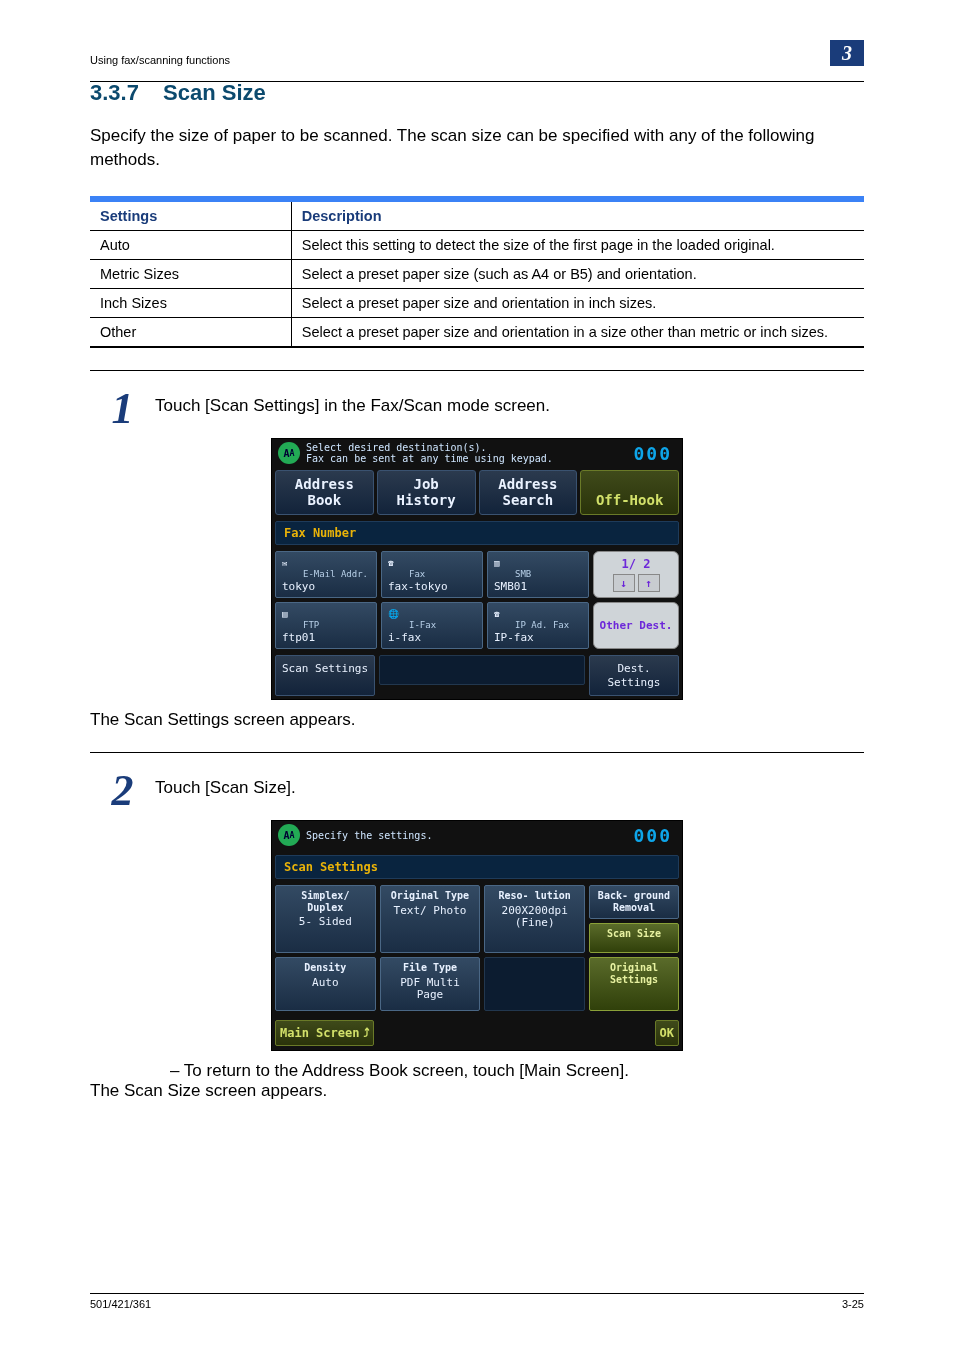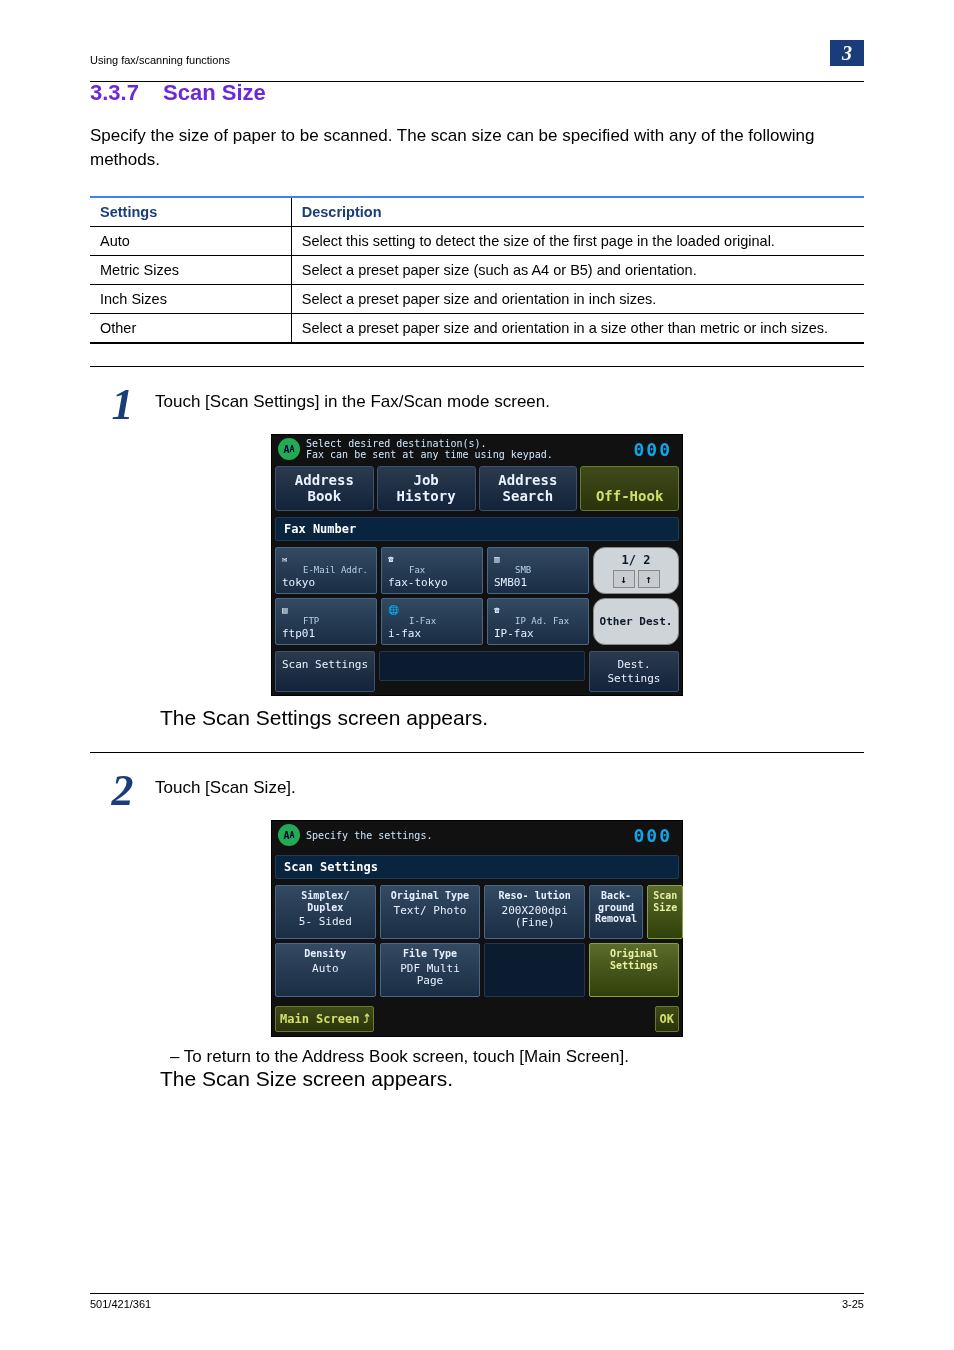--- a/index.html
+++ b/index.html
@@ -26,59 +26,59 @@
     color: #fff;
     font-style: italic;
     font-weight: bold;
     font-size: 20px;
     width: 34px; height: 26px;
     display: flex; align-items: center; justify-content: center;
     font-family: Georgia, serif;
   }
   .content { position: absolute; top: 80px; left: 90px; right: 90px; }
   .heading {
-    color: #6d28d9;
+    color: #0c4a6e;
     font-weight: bold;
     font-size: 22px;
     margin-bottom: 18px;
   }
   .heading-num { margin-right: 18px; }
   .intro { font-size: 17px; line-height: 1.4; margin-bottom: 24px; }
   table.settings {
     width: 100%;
     border-collapse: collapse;
     font-size: 14.5px;
   }
   table.settings th, table.settings td {
     border-top: 1px solid #000;
     border-bottom: 1px solid #000;
     padding: 6px 10px;
     text-align: left;
     vertical-align: top;
   }
   table.settings th { color: #1a3c7a; font-weight: bold; }
-  table.settings tr.header-row { border-top: 2px solid #3b82f6; }
+  table.settings tr.header-row { border-top: 6px solid #3b82f6; }
   table.settings tr:last-child td { border-bottom: 2px solid #000; }
   .col-settings { width: 26%; border-right: 1px solid #000; }
   .step-block { margin-top: 22px; }
   .step-row { display: flex; align-items: flex-start; }
   .step-num {
     color: #1a3c7a;
     font-style: italic;
     font-weight: bold;
     font-family: Georgia, serif;
     font-size: 44px;
     width: 65px;
     text-align: center;
     line-height: 0.9;
     margin-top: -4px;
   }
   .step-text { font-size: 17px; line-height: 1.5; flex: 1; }
   .step-sep { border-top: 1px solid #000; margin: 22px 0 10px 0; }
-  .note-line { margin-left: 70px; font-size: 21px; }
+  .note-line { font-size: 17px; }
   .note-sub { margin-left: 80px; font-size: 17px; }
   .footer {
     position: absolute; bottom: 40px; left: 90px; right: 90px;
     border-top: 1px solid #000;
     padding-top: 4px;
     display: flex; justify-content: space-between;
     font-size: 11px;
   }
 
   
@@ -109,34 +109,34 @@
     border:1px solid #3a5270; border-radius:3px;
     color:#eaf2ff; font-size:14px; text-align:center;
     padding:6px 2px; line-height:1.1; font-weight:bold;
   }
   .dev-btn-yellow {
     background:linear-gradient(#3f4a1a,#2a330a);
     border:1px solid #6a7a28; color:#d2e06a;
   }
   .dev-bar {
     margin:3px 3px; background:#09243f; border:1px solid #1e3b5a;
-    color:#ffffff; padding:4px 8px; font-weight:bold; border-radius:2px;
+    color:#eab308; padding:4px 8px; font-weight:bold; border-radius:2px;
   }
   .dev-grid { display:grid; grid-template-columns: repeat(3, 1fr) 86px; gap:4px; padding:3px; }
   .dev-cell {
     background:linear-gradient(#334a63,#1a2d44);
     border:1px solid #4a6785; border-radius:2px;
     padding:4px 6px; min-height:46px; position:relative;
     color:#e8f1ff; font-size:11px; line-height:1.2;
   }
   .dev-cell .mini { font-size:9px; display:block; color:#b8d0e8;padding-left:21px;}
   .dev-cell .icon { font-size:9px; margin-right:2px;}
   .dev-side {
-    background:#cfd4d8; color:#0f172a; border:1px solid #888;
-    border-radius:12px; display:flex; flex-direction:column;
+    background:#cfd4d8; color:#6d28d9; border:1px solid #888;
+    border-radius:6px; display:flex; flex-direction:column;
     align-items:center; justify-content:center; font-weight:bold;
     font-size:12px;
   }
   .arrow-pair { display:flex; gap:3px; margin-top:3px;}
   .arrow-pair span {
     width:22px;height:18px;background:#c8ccd0;border:1px solid #888;
     display:flex;align-items:center;justify-content:center;font-size:11px;
   }
   .dev-bottom { display:grid; grid-template-columns: 100px 1fr 90px; gap:4px; padding:3px;}
   .dev-btn-plain {
@@ -279,21 +279,21 @@
             <span class="v">5- Sided</span>
           </div>
         <div class="dev-cell2">
             <span class="t">Original Type</span>
             <span class="v">Text/ Photo</span>
           </div>
         <div class="dev-cell2">
             <span class="t">Reso- lution</span>
             <span class="v">200X200dpi (Fine)</span>
           </div>
-        <div style="display:flex;gap:4px;">
+        <div style="display:flex;flex-direction:column;gap:4px;">
           <div class="dev-cell2" style="min-height:34px">
               <span class="t">Back- ground Removal</span>
             </div>
           <div class="dev-cell2 dev-highlight" style="min-height:30px">
               <span class="t">Scan Size</span>
             </div>
         </div>
         <div class="dev-cell2">
             <span class="t">Density</span>
             <span class="v">Auto</span>

